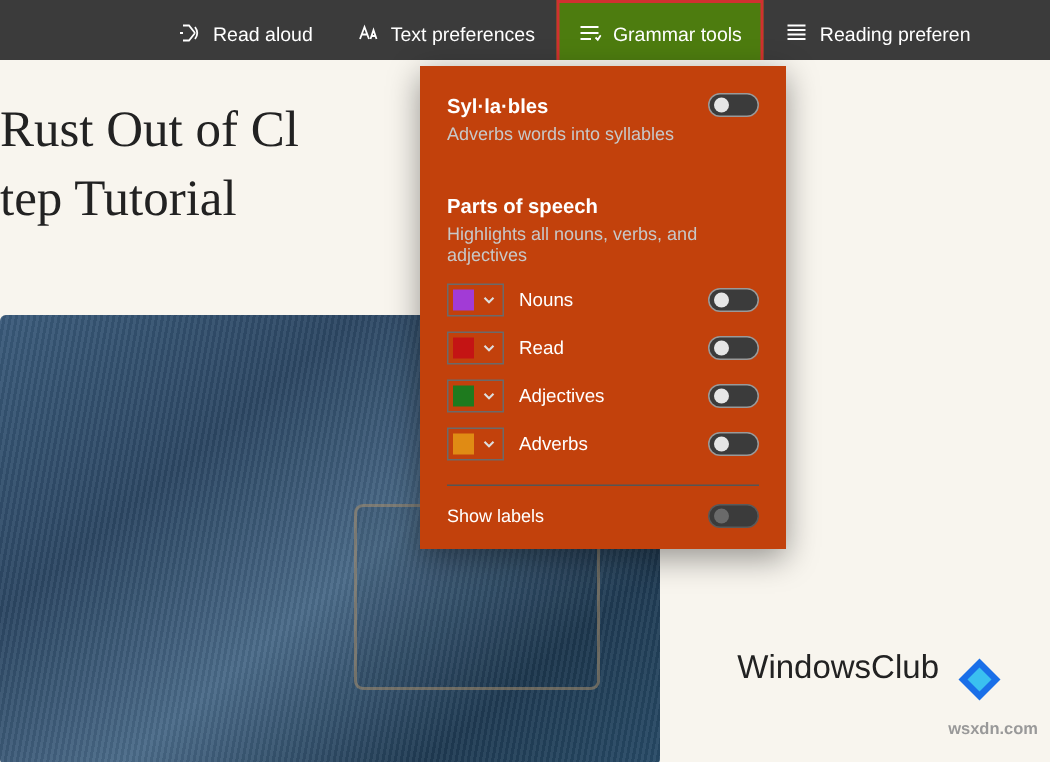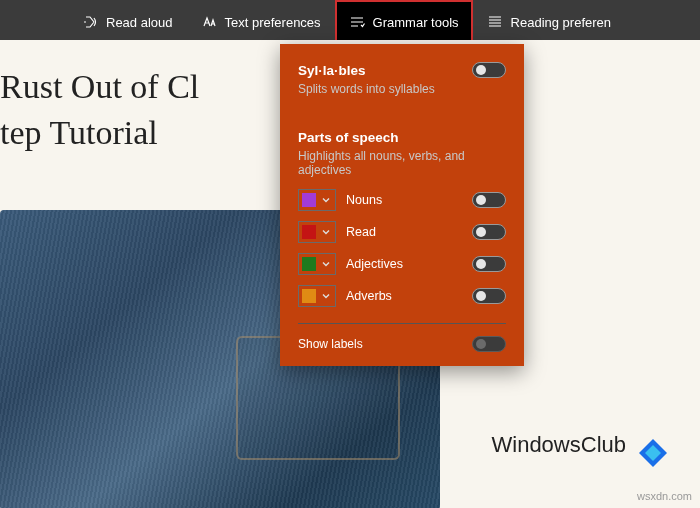--- a/index.html
+++ b/index.html
@@ -9,37 +9,37 @@
     overflow: hidden;
     font-family: "Segoe UI", sans-serif;
     background: #fff;
     position: relative;
   }
   .toolbar {
     height: 44px;
     background: #3b3b3b;
     display: flex;
     align-items: flex-start;
-    padding-left: 68px;
+    padding-left: 104px;
     color: #fff;
     font-size: 13px;
   }
   .toolbar-item {
     display: flex;
     align-items: center;
     gap: 8px;
     padding: 0 14px;
     height: 100%;
     white-space: nowrap;
     cursor: pointer;
   }
   .toolbar-item.highlight {
     outline: 2px solid #d03030;
     outline-offset: -2px;
-    background: #000000;
+    background: #4d7c0f;
   }
   .toolbar-item svg { width: 16px; height: 16px; flex: none; }
   .content {
     position: absolute;
     top: 40px; left: 0; right: 0; bottom: 0;
     background: #f8f5ee;
   }
   .headline {
     font-family: Georgia, "Times New Roman", serif;
     font-size: 34px;
@@ -120,24 +120,25 @@
     gap: 10px;
     color: #222;
   }
   .brand-text { font-size: 22px; line-height: 1.15; font-family: "Segoe UI", sans-serif; }
   .brand-logo {
     width: 34px; height: 34px;
     margin-top: 4px;
   }
   .watermark {
     position: absolute;
-    right: 8px; bottom: 6px;
+    right: 8px; bottom: 16px;
     font-size: 11px;
     color: #999;
     font-family: sans-serif;
+    font-weight: bold;
   }
 </style>
 </head>
 <body>
 
 <div class="toolbar">
   <div class="toolbar-item">
     <svg viewBox="0 0 16 16" fill="none" stroke="#fff" stroke-width="1.2">
       <path d="M4 3 h4 l4 5 M4 13 h4 l4 -5 M2 8 h2"></path>
       <path d="M12 4 q3 4 0 8"></path>
@@ -184,21 +185,21 @@
   </div>
 
   <div class="watermark">wsxdn.com</div>
 </div>
 
 <div class="panel">
   <div class="row">
     <div class="title">Syl·la·bles</div>
     <div class="toggle"></div>
   </div>
-  <div class="sub">Splits words into syllables</div>
+  <div class="sub">Adverbs words into syllables</div>
 
   <div class="section2">
     <div class="title">Parts of speech</div>
     <div class="sub">Highlights all nouns, verbs, and adjectives</div>
 
     <div class="pos-list">
       <div class="pos-row">
         <div class="swatch">
           <div class="color" style="background:#a23bd6"></div>
           <svg viewBox="0 0 10 10" fill="none" stroke="#ddd" stroke-width="1.4">

